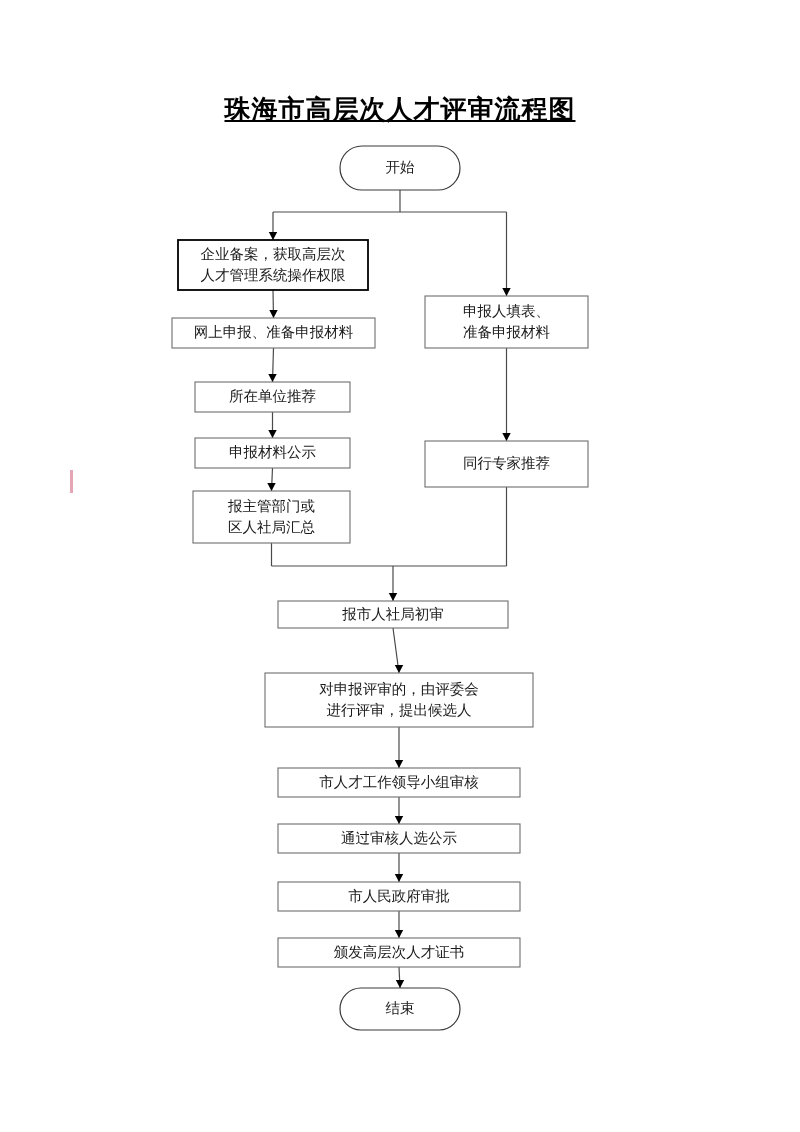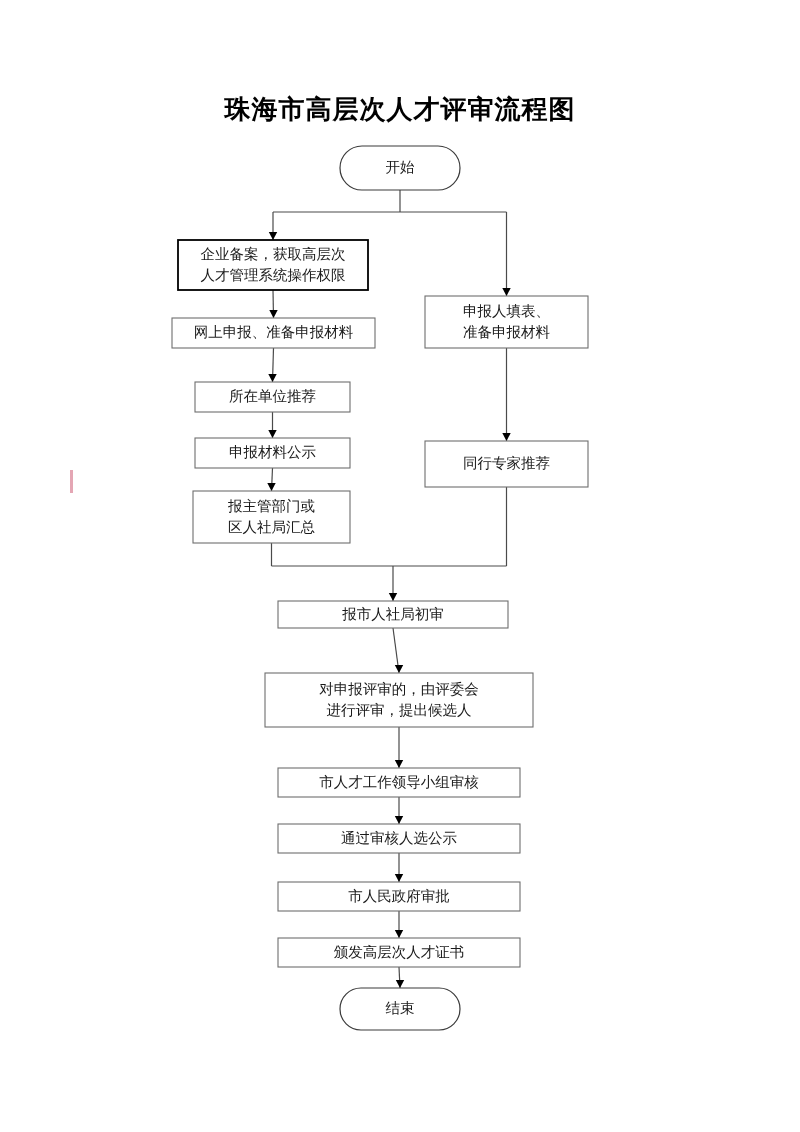--- a/index.html
+++ b/index.html
@@ -26,20 +26,21 @@
     left: 0;
     top: 92px;
     width: 800px;
     text-align: center;
     font-family: "DejaVu Serif", "Liberation Serif", serif;
     font-weight: bold;
     font-size: 26px;
     letter-spacing: 1px;
     color: #000000;
     white-space: nowrap;
+    text-decoration: underline;
   }
   svg.flow {
     position: absolute;
     left: 0;
     top: 0;
     width: 800px;
     height: 1132px;
   }
   svg.flow text {
     font-family: "DejaVu Serif", "Liberation Serif", serif;

